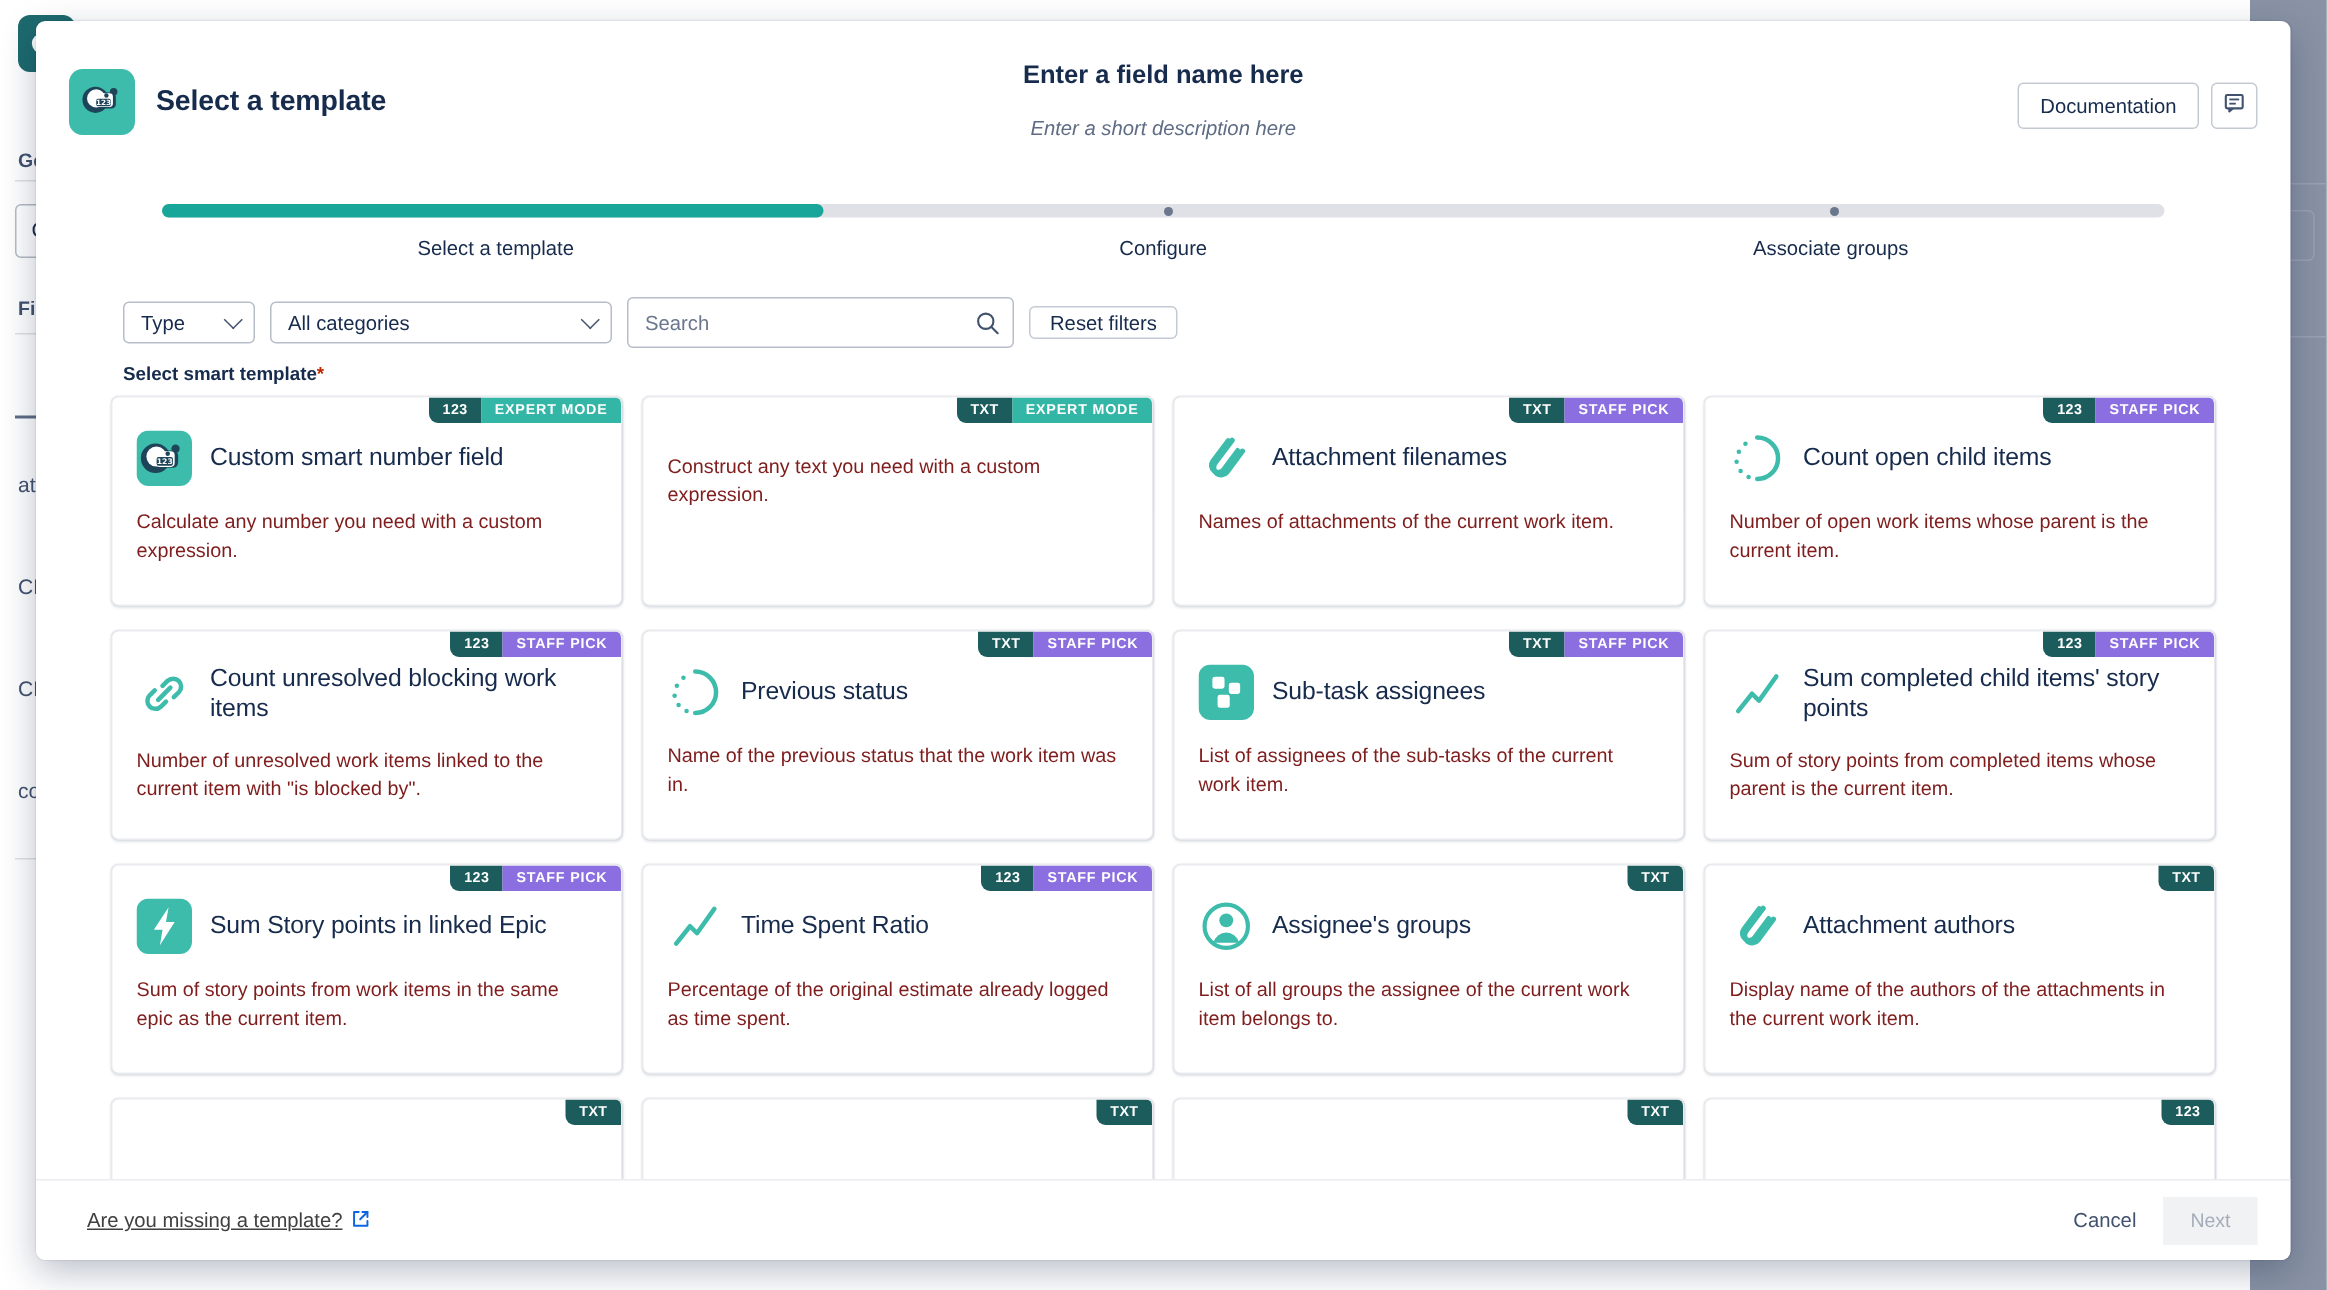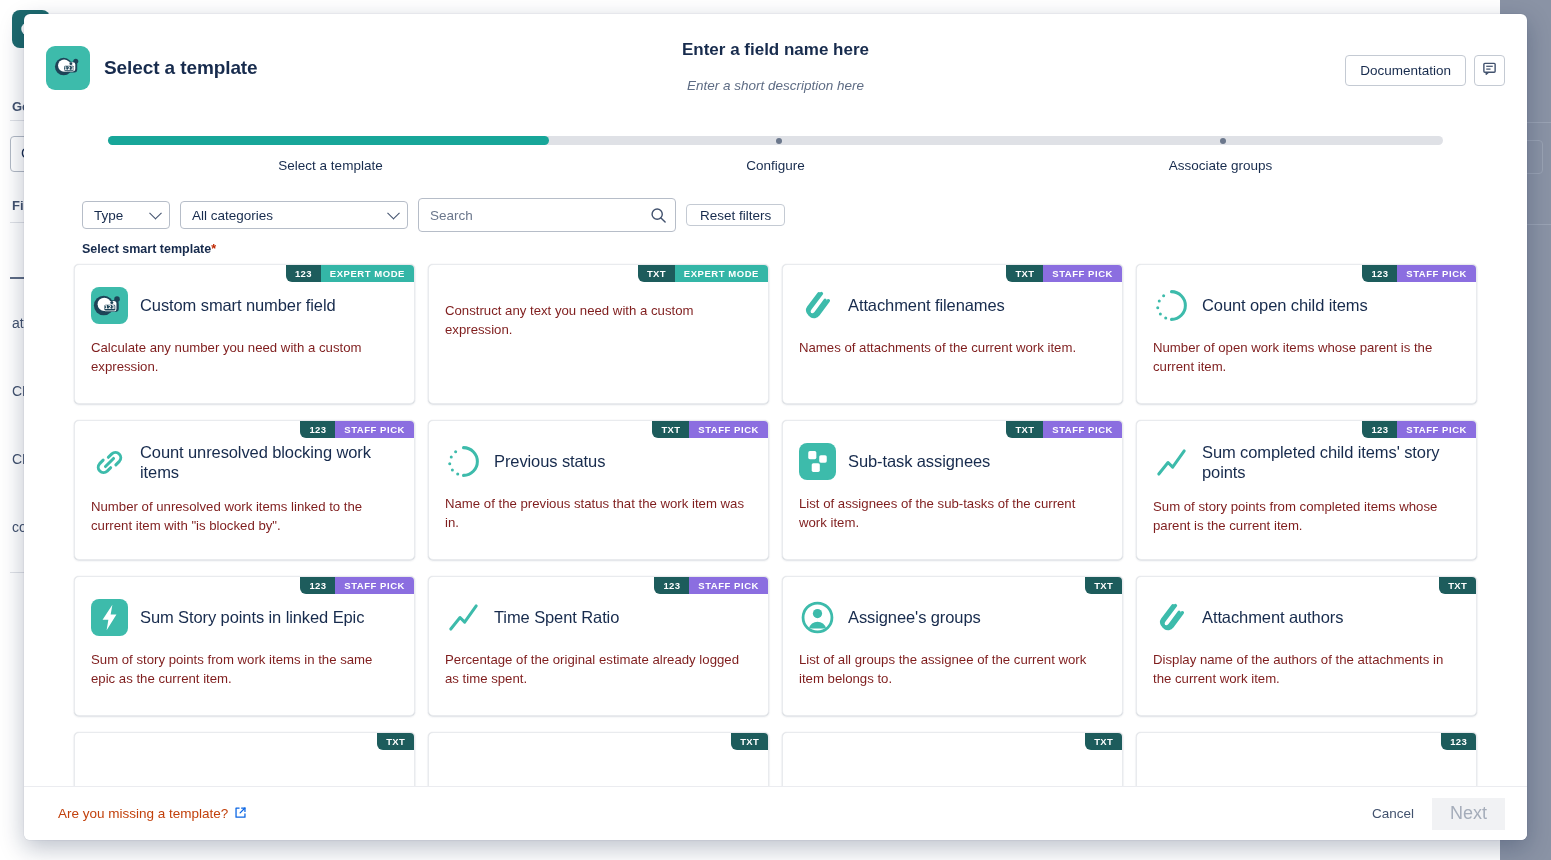--- a/index.html
+++ b/index.html
@@ -202,31 +202,31 @@
   .card-stub { height: 60px; }
 
   
   .footer {
     flex: 0 0 auto; height: 54px; border-top: 1px solid #ebecf0;
     display: flex; align-items: center; justify-content: space-between;
     padding: 0 22px 0 34px; background: #fff;
   }
   .missing-link {
     display: inline-flex; align-items: center; gap: 6px;
-    color: #c2410c; font-size: 13.5px; cursor: pointer;
+    color: #404040; font-size: 13.5px; text-decoration: underline; cursor: pointer;
   }
   .footer-right { display: flex; align-items: center; gap: 6px; }
   .btn-cancel {
     height: 32px; padding: 0 12px; border: 0; border-radius: 4px; background: transparent;
     color: #42526e; font-size: 13.5px; cursor: pointer;
     font-family: "Liberation Sans", sans-serif;
   }
   .btn-next {
     height: 32px; padding: 0 18px; border: 0; border-radius: 0;
-    background: #f1f2f4; color: #a5adba; font-size: 18px; cursor: default;
+    background: #f1f2f4; color: #a5adba; font-size: 13px; cursor: default;
     font-family: "Liberation Sans", sans-serif;
   }
 </style>
 </head>
 <body>
 
 <div class="bg-root">
   <div class="bg-panel"></div>
 
   <div class="bg-app-icon">

